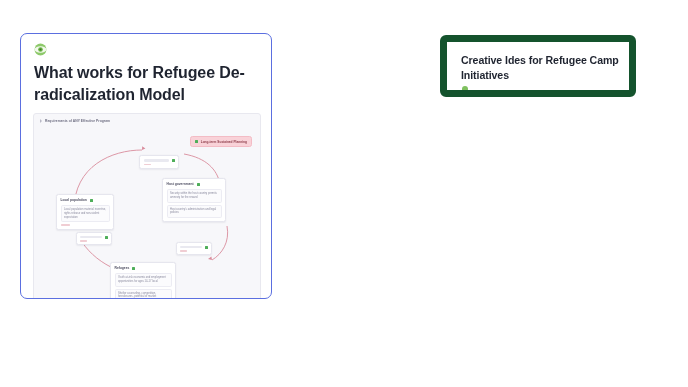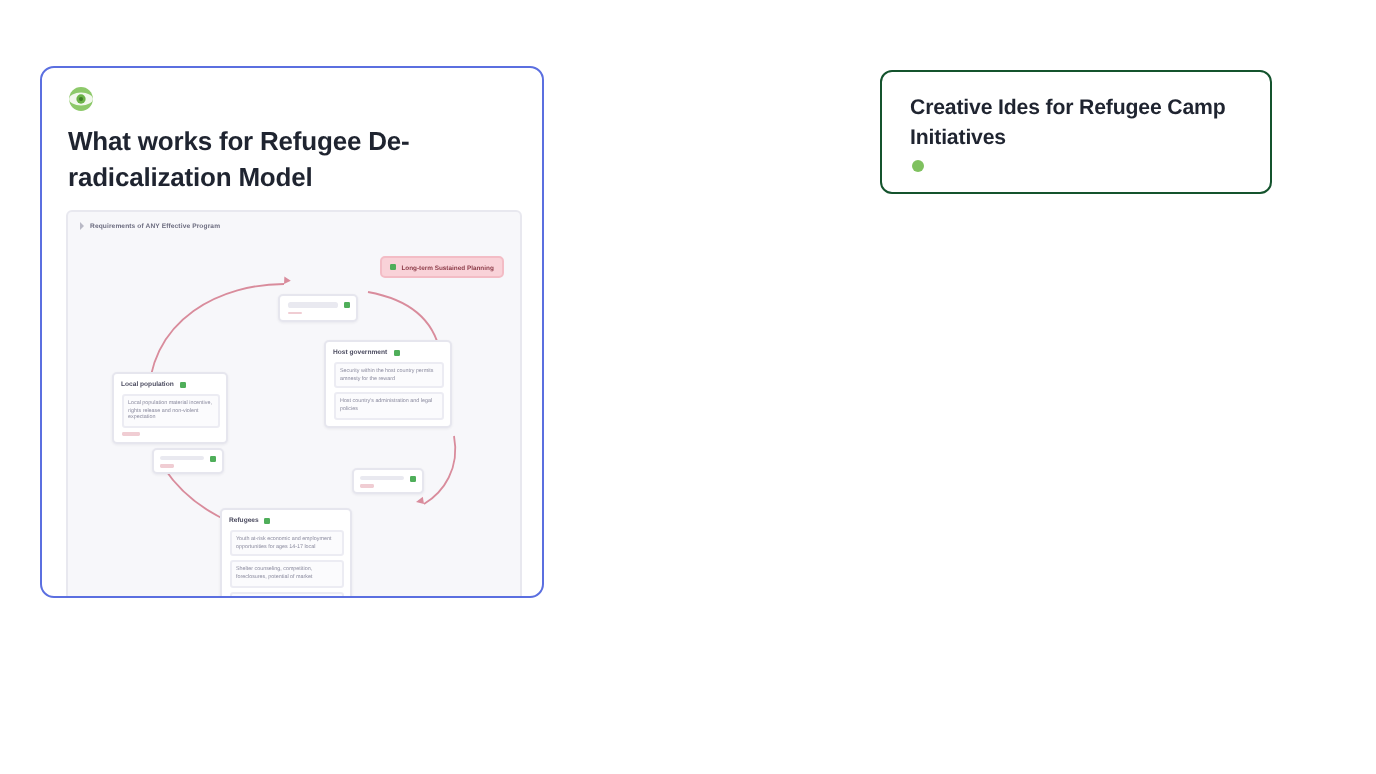--- a/index.html
+++ b/index.html
@@ -26,21 +26,21 @@
     box-sizing: border-box;
     padding: 8px 12px 0 12px;
     overflow: hidden;
   }
   .eye-icon {
     display: block;
     width: 13px; height: 13px;
     margin: 1px 0 6px 1px;
   }
   .doc-title {
-    font-size: 13px;
+    font-size: 16px;
     font-weight: bold;
     color: #1f2430;
     line-height: 1.35;
     letter-spacing: -0.1px;
     margin: 0 0 8px 1px;
     width: 215px;
   }
 
   
   .diagram-panel {
@@ -177,21 +177,21 @@
     border-radius: 0.7px;
     margin-top: 2px;
   }
 
   
   .idea-card {
     position: absolute;
     left: 440px; top: 35px;
     width: 196px; height: 62px;
     background: #ffffff;
-    border: 1px solid #14532d;
+    border: 7px solid #14532d;
     border-radius: 6px;
     box-sizing: border-box;
     padding: 11px 14px 0 14px;
     overflow: hidden;
   }
   .idea-title {
     font-size: 10.6px;
     font-weight: bold;
     color: #1f2430;
     line-height: 1.38;

